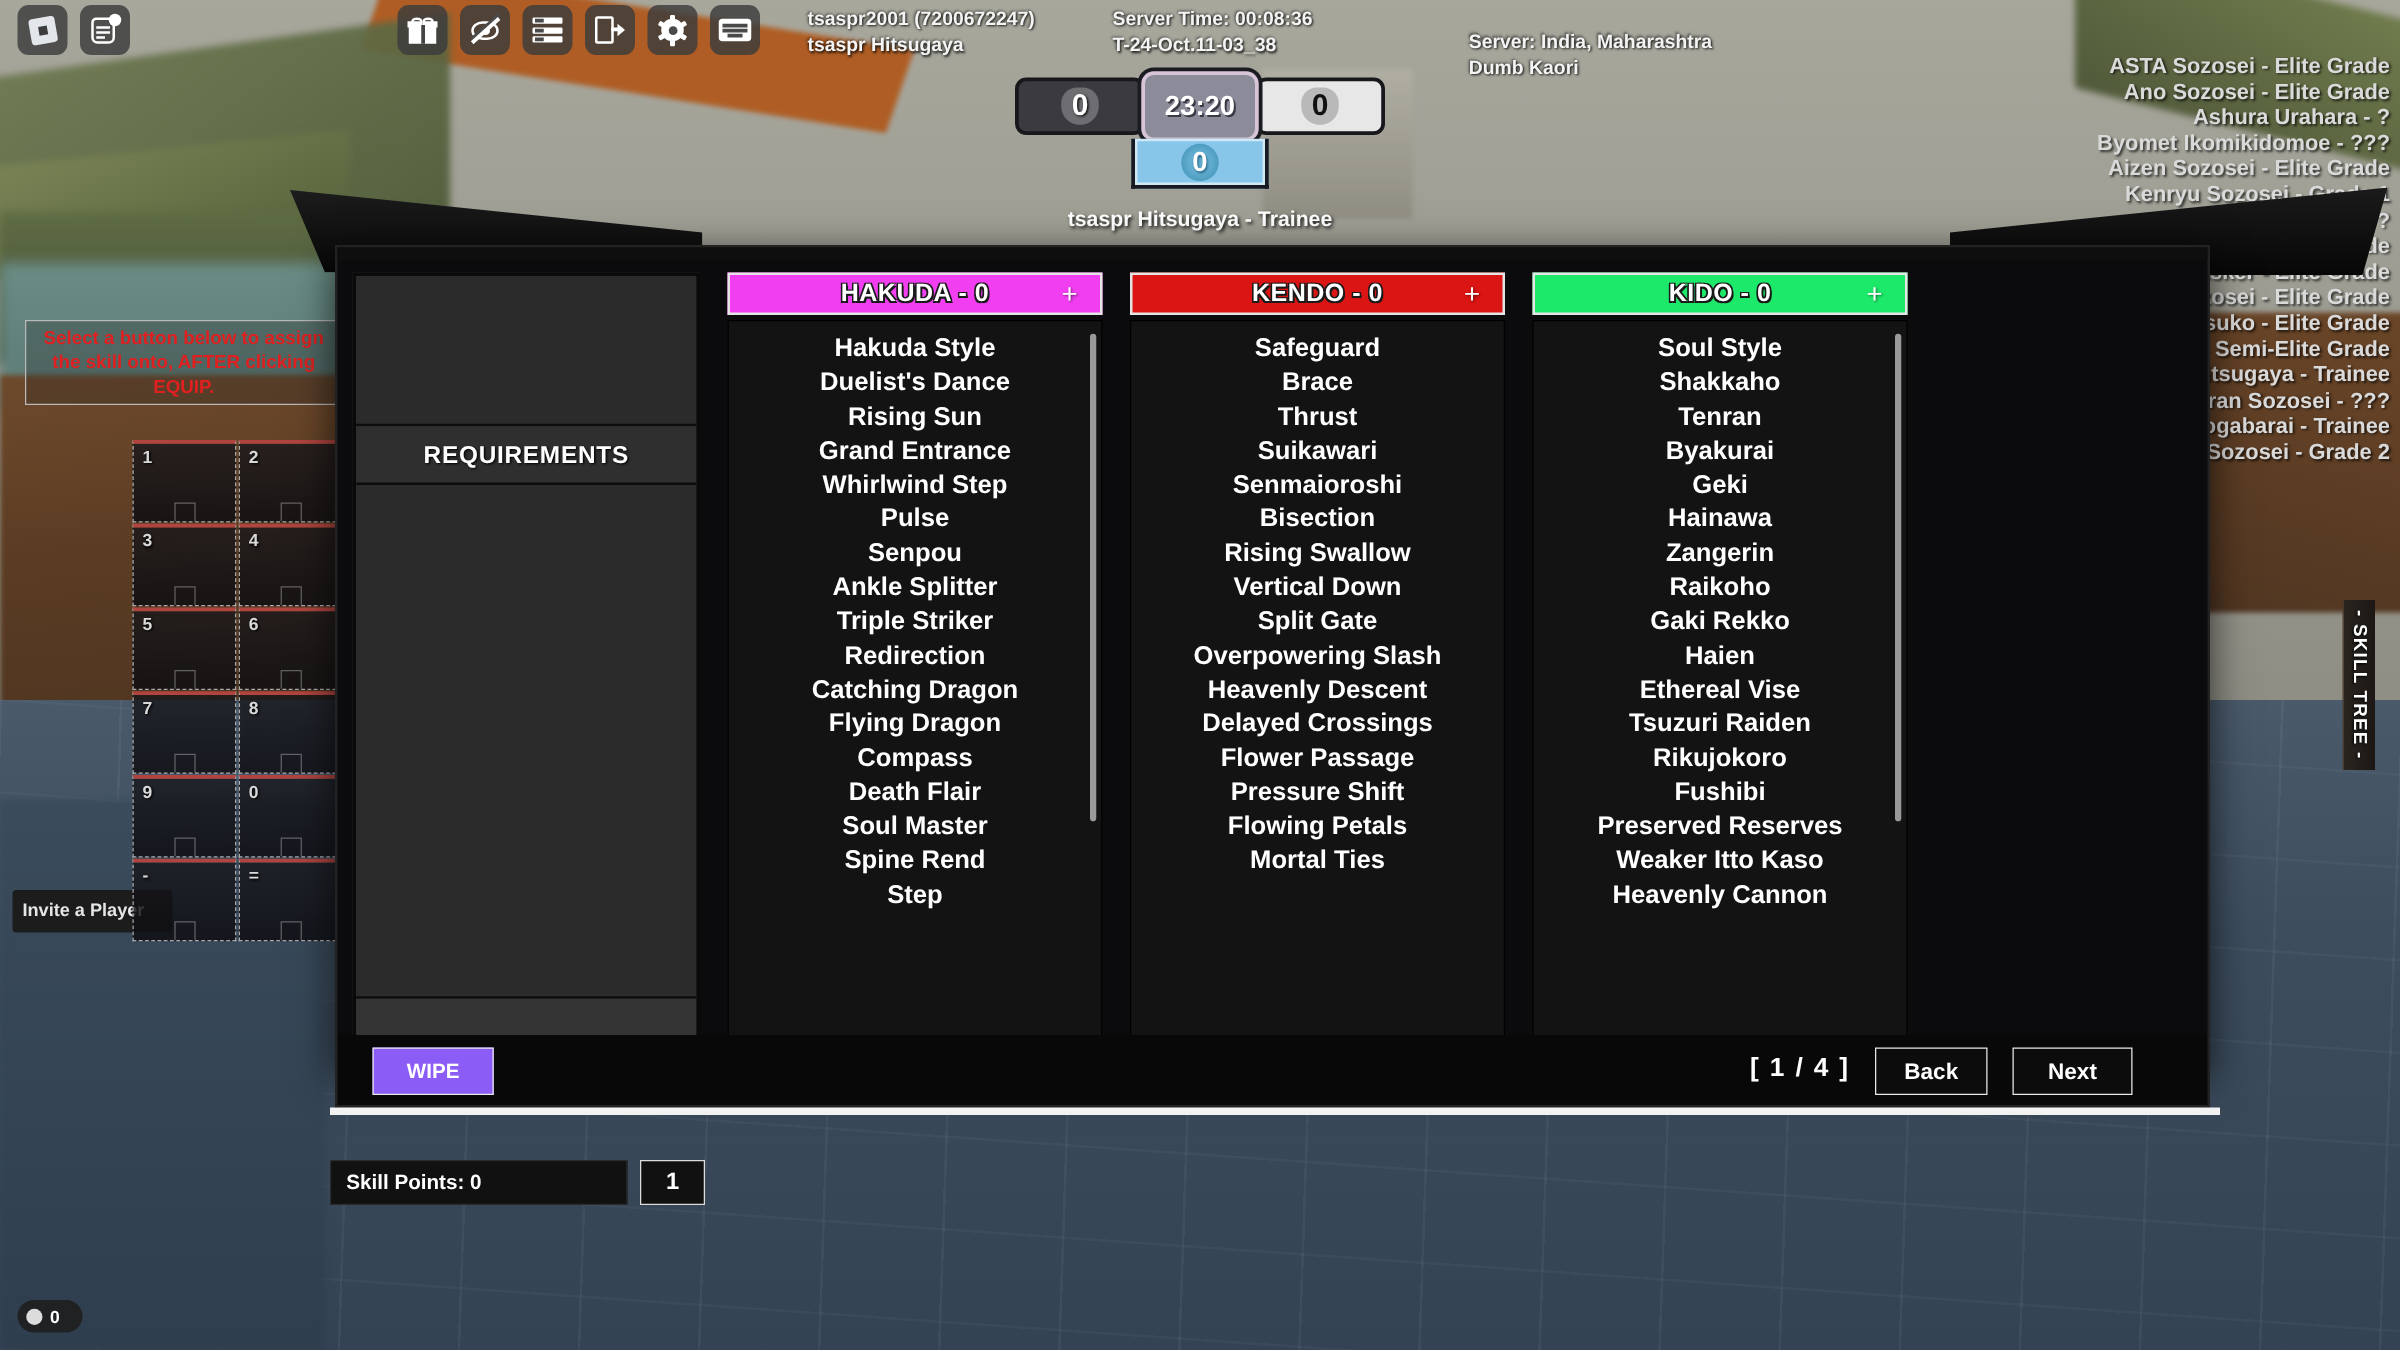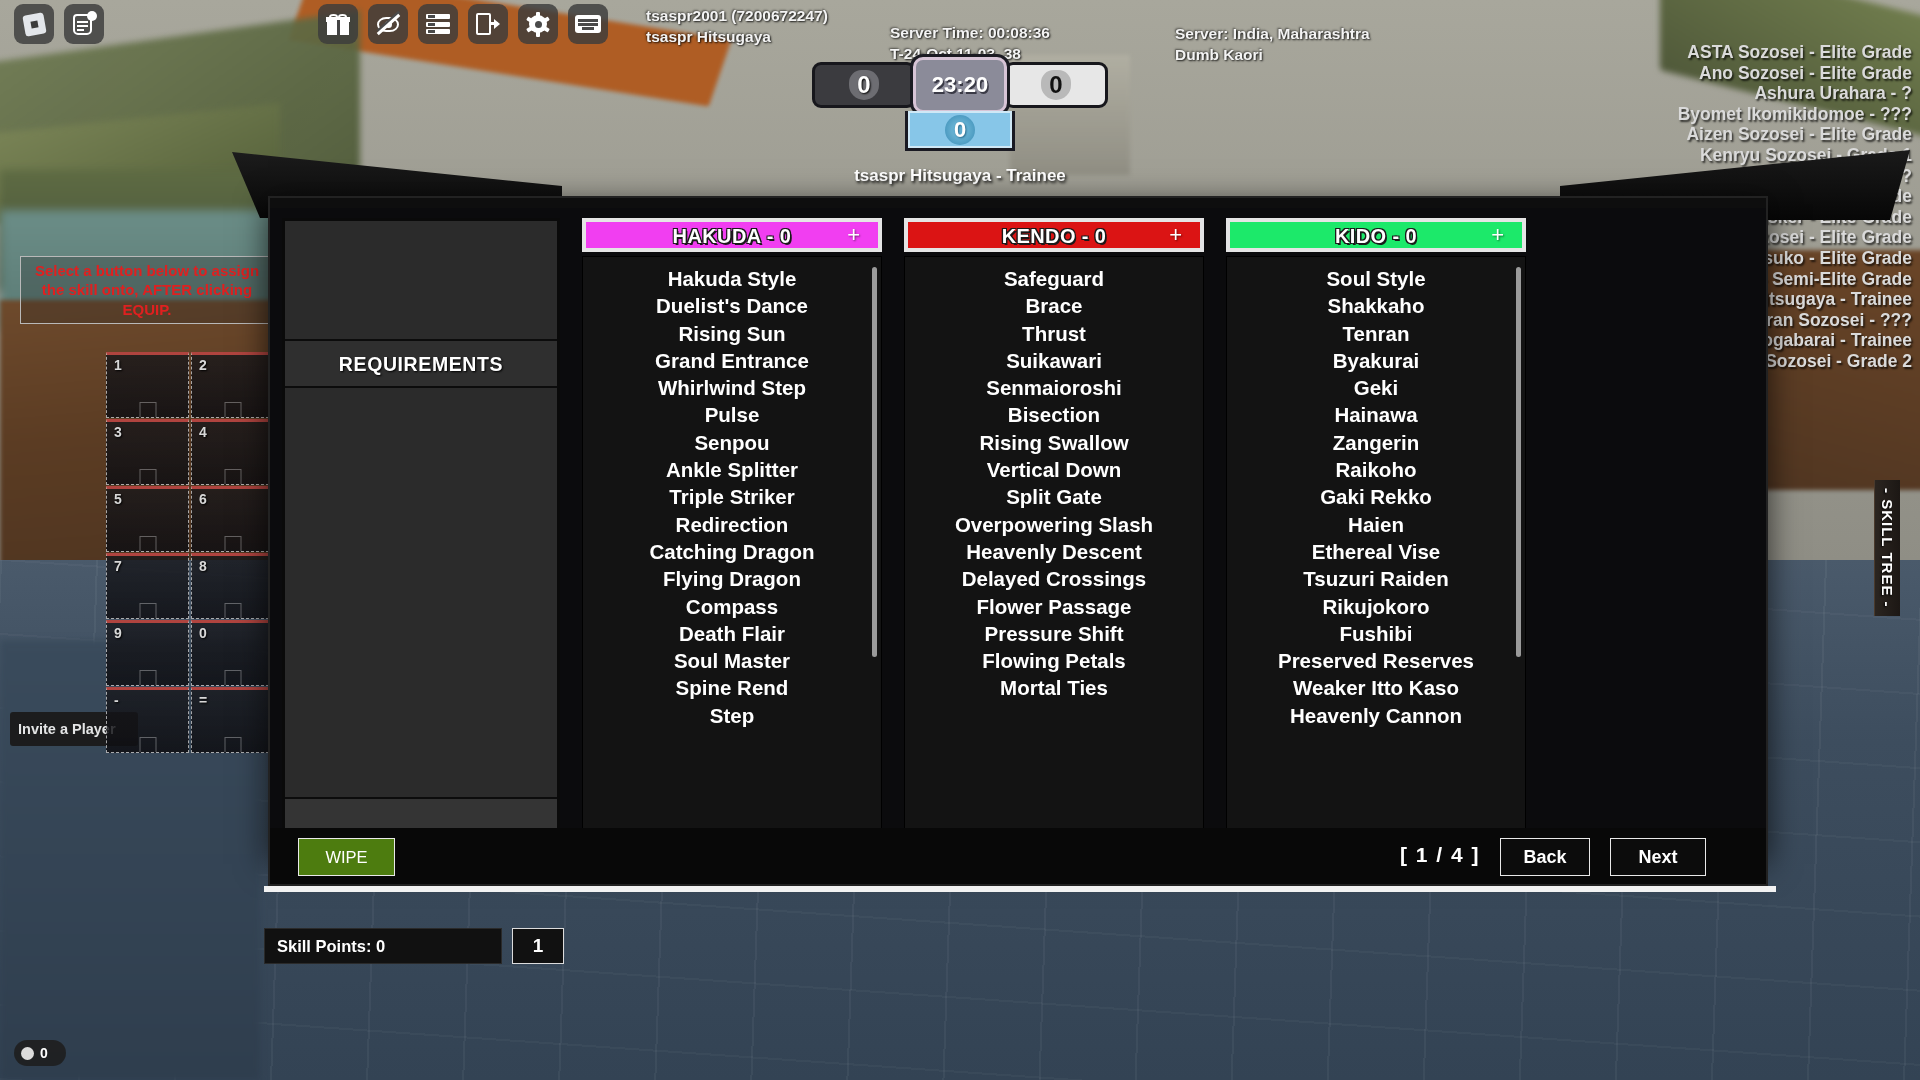--- a/index.html
+++ b/index.html
@@ -150,21 +150,21 @@
   .kbd { position:relative; width:26px; height:18px; background:#fff; border-radius:3px; }
   .kbd .kr { position:absolute; height:2.6px; background:#4a4a4a; }
   .kbd .kr1 { left:3px; top:4px; width:20px; }
   .kbd .kr2 { left:3px; top:8px; width:20px; }
   .kbd .kr3 { left:7px; top:12px; width:12px; }
 
   
   .top-txt { position:absolute; color:#f4f4f4; font-weight:bold; font-size:15.5px; line-height:21px;
              text-shadow: 1px 1px 2px rgba(0,0,0,.85), -1px -1px 2px rgba(0,0,0,.5); }
   #player-info { left:622px; top:5px;margin-left:24px; }
-  #server-info { left:890px; top:22px; }
+  #server-info { left:890px; top:5px; }
   #server-loc  { left:1175px; top:23px; }
 
   
   .hud { position:absolute; left:0; right:0; top:62px; display:flex; flex-direction:column; align-items:center; }
   .hud-row { display:flex; align-items:flex-start; }
   .hud-pill {
     width:104px; height:46px; border-radius:9px;
     border:3px solid #17171c; display:flex; align-items:center; justify-content:center;
     position:relative;
   }
@@ -313,22 +313,22 @@
     border-bottom:2px solid #0c0c0c;
     text-shadow:1px 1px 2px #000;
   }
   .desc-body { flex:0 0 120px; background:#2b2b2b; border-bottom:2px solid #0c0c0c; }
   .req-body  { flex:1 1 auto; background:#2b2b2b; border-bottom:2px solid #0c0c0c; }
   .desc-foot { flex:0 0 52px; background:#343434; }
 
   
   .skill-col { width:300px; display:flex; flex-direction:column; }
   .col-head {
-    height:34px; display:flex; align-items:flex-end; justify-content:center;
-    position:relative; border:4px solid #e5e5e5; margin-bottom:4px;
+    height:34px; display:flex; align-items:center; justify-content:center;
+    position:relative; border:2px solid #e5e5e5; margin-bottom:4px;
   }
   .col-head .ctitle {
     color:#fff; font-weight:bold; font-size:20px; letter-spacing:.4px;
     text-shadow: 1.6px 1.6px 0 #1a1a1a, -1.2px -1.2px 0 #1a1a1a, 1.2px -1.2px 0 #1a1a1a, -1.2px 1.2px 0 #1a1a1a;
   }
   .col-head .cplus {
     position:absolute; right:18px; color:#fff; font-size:22px; font-weight:400;
     text-shadow:1px 1px 2px rgba(0,0,0,.5);
   }
   .col-list {
@@ -345,22 +345,22 @@
   }
 
   
   #panel-footer {
     position:absolute; left:268px; top:828px; width:1500px; height:58px;
     background:#080808; border-left:2px solid #222; border-right:2px solid #222;
     border-bottom:2px solid #222;
   }
   #wipe-btn {
     position:absolute; left:28px; top:10px; width:97px; height:38px;
-    background:#4d7c0f; border:1.8px solid #e9e9e9;
-    color:#fff; font-weight:normal; font-size:16.5px;
+    background:#8b5cf6; border:1.8px solid #e9e9e9;
+    color:#fff; font-weight:bold; font-size:16.5px;
     display:flex; align-items:center; justify-content:center;
   }
   #page-indicator {
     position:absolute; right:286px; top:15px;
     color:#fff; font-weight:bold; font-size:21px; letter-spacing:1.5px;
   }
   #back-btn, #next-btn {
     position:absolute; top:10px; height:38px;
     background:#0c0c0c; border:1.8px solid #e9e9e9;
     color:#fff; font-weight:bold; font-size:18px;

